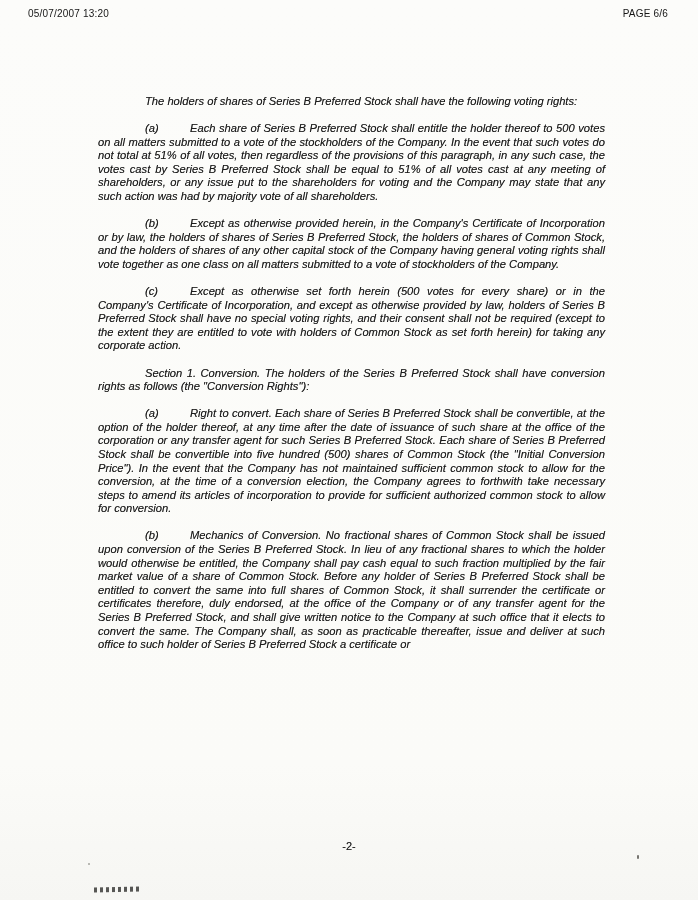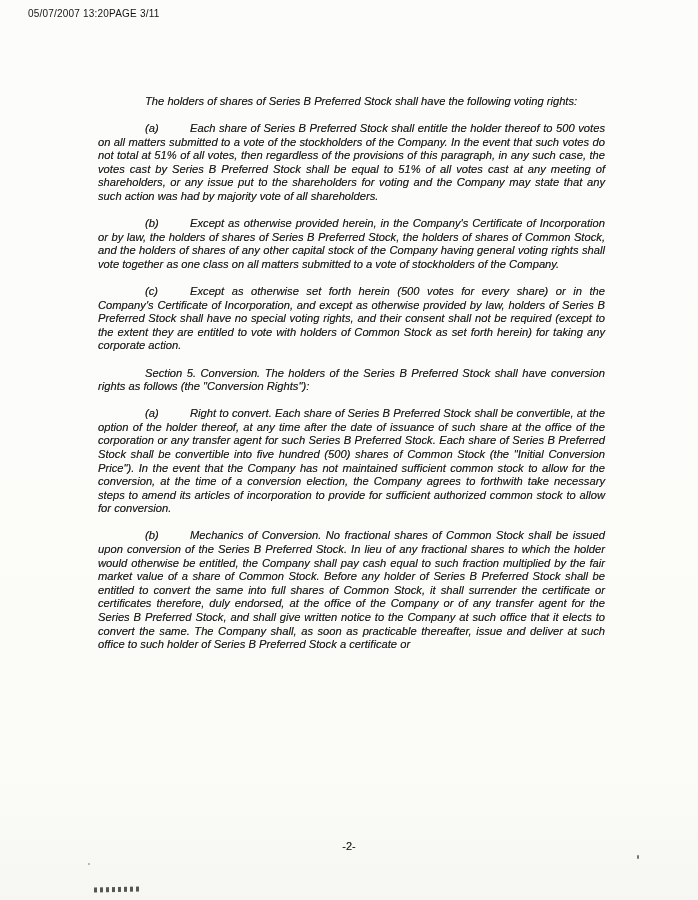--- a/index.html
+++ b/index.html
@@ -19,20 +19,21 @@
     position: absolute;
     inset: 0;
     background: linear-gradient(180deg, #fcfcfa 0%, #fbfbf8 85%, #f6f6f3 100%);
   }
   .fax-header {
     position: absolute;
     top: 8px;
     left: 28px;
     right: 30px;
     display: flex;
+    justify-content: space-between;
     font-size: 10px;
     letter-spacing: 0.2px;
     color: #161616;
   }
   .doc-body {
     position: absolute;
     top: 95px;
     left: 98px;
     width: 507px;
     font-size: 11.2px;
@@ -92,33 +93,33 @@
     opacity: 0.6;
   }
 </style>
 </head>
 <body>
 
 <div class="page">
 
   <div class="fax-header">
     <span>05/07/2007 13:20</span>
-    <span>PAGE 3/11</span>
+    <span>PAGE 6/6</span>
   </div>
 
   <div class="doc-body">
     <p class="para"><span class="para-label"></span><span>The holders of shares of Series B Preferred Stock shall have the following voting rights:</span></p>
 
     <p class="para"><span class="para-label">(a)</span><span>Each share of Series B Preferred Stock shall entitle the holder thereof to 500 votes on all matters submitted to a vote of the stockholders of the Company.  In the event that such votes do not total at 51% of all votes, then regardless of the provisions of this paragraph, in any such case, the votes cast by Series B Preferred Stock shall be equal to 51% of all votes cast at any meeting of shareholders, or any issue put to the shareholders for voting and the Company may state that any such action was had by majority vote of all shareholders.</span></p>
 
     <p class="para"><span class="para-label">(b)</span><span>Except as otherwise provided herein, in the Company's Certificate of Incorporation or by law, the holders of shares of Series B Preferred Stock, the holders of shares of Common Stock, and the holders of shares of any other capital stock of the Company having general voting rights shall vote together as one class on all matters submitted to a vote of stockholders of the Company.</span></p>
 
     <p class="para"><span class="para-label">(c)</span><span>Except as otherwise set forth herein (500 votes for every share) or in the Company's Certificate of Incorporation, and except as otherwise provided by law, holders of Series B Preferred Stock shall have no special voting rights, and their consent shall not be required (except to the extent they are entitled to vote with holders of Common Stock as set forth herein) for taking any corporate action.</span></p>
 
-    <p class="para"><span class="para-label"></span><span>Section 5. Conversion. The holders of the Series B Preferred Stock shall have conversion rights as follows (the "Conversion Rights"):</span></p>
+    <p class="para"><span class="para-label"></span><span>Section 1. Conversion. The holders of the Series B Preferred Stock shall have conversion rights as follows (the "Conversion Rights"):</span></p>
 
     <p class="para"><span class="para-label">(a)</span><span>Right to convert. Each share of Series B Preferred Stock shall be convertible, at the option of the holder thereof, at any time after the date of issuance of such share at the office of the corporation or any transfer agent for such Series B Preferred Stock. Each share of Series B Preferred Stock shall be convertible into five hundred (500) shares of Common Stock (the "Initial Conversion Price").  In the event that the Company has not maintained sufficient common stock to allow for the conversion, at the time of a conversion election, the Company agrees to forthwith take necessary steps to amend its articles of incorporation to provide for sufficient authorized common stock to allow for conversion.</span></p>
 
     <p class="para"><span class="para-label">(b)</span><span>Mechanics of Conversion. No fractional shares of Common Stock shall be issued upon conversion of the Series B Preferred Stock. In lieu of any fractional shares to which the holder would otherwise be entitled, the Company shall pay cash equal to such fraction multiplied by the fair market value of a share of Common Stock. Before any holder of Series B Preferred Stock shall be entitled to convert the same into full shares of Common Stock, it shall surrender the certificate or certificates therefore, duly endorsed, at the office of the Company or of any transfer agent for the Series B Preferred Stock, and shall give written notice to the Company at such office that it elects to convert the same.  The Company shall, as soon as practicable thereafter, issue and deliver at such office to such holder of Series B Preferred Stock a certificate or</span></p>
   </div>
 
   <div class="page-footer">
     <span>-2-</span>
   </div>
 

